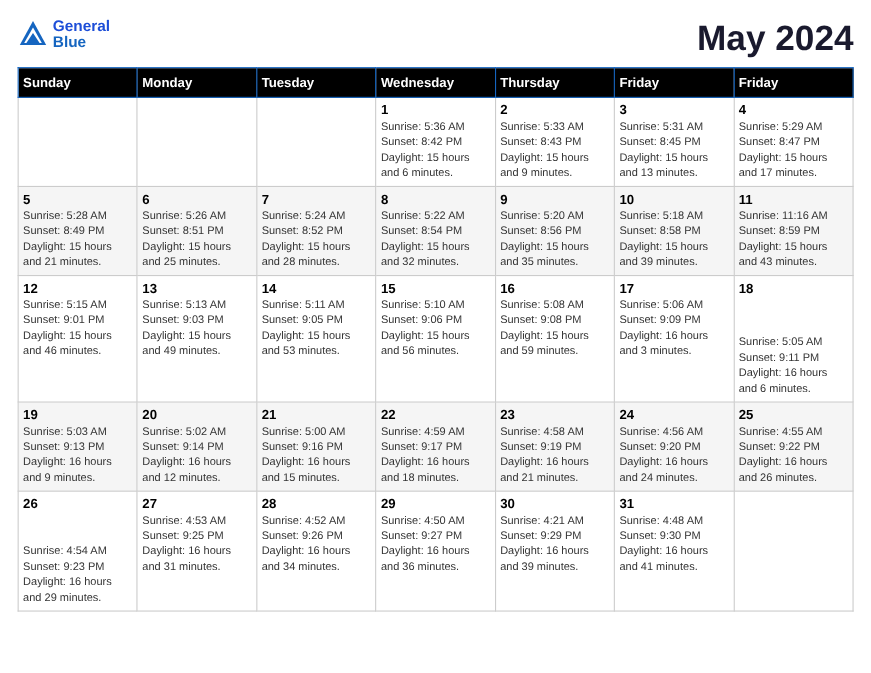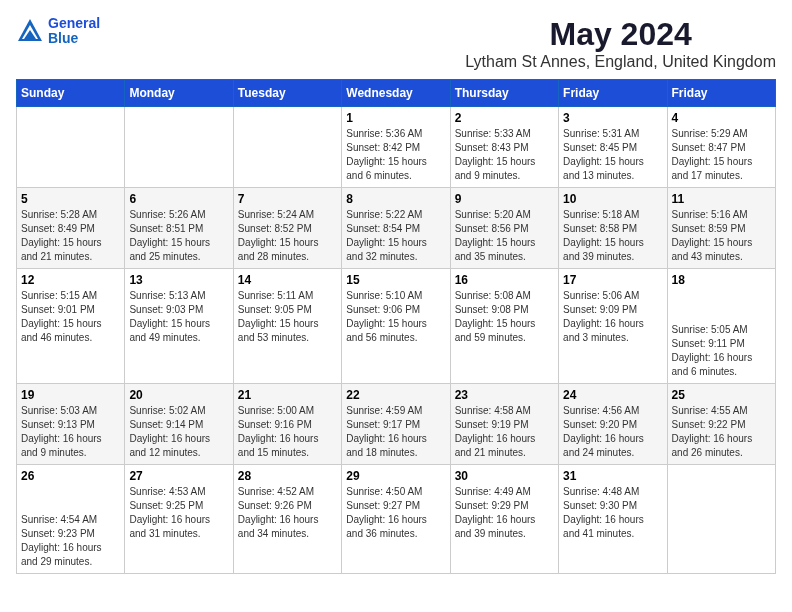--- a/index.html
+++ b/index.html
@@ -34,38 +34,38 @@
       font-size: 14px;
       font-weight: bold;
       color: #1565c0;
     }
     .logo-icon {
       width: 28px;
       height: 28px;
       margin-right: 4px;
     }
     .title-section {
-      text-align: center;
+      text-align: left;
     }
     .month-year {
       font-size: 32px;
       font-weight: bold;
       color: #1a1a2e;
     }
     .location {
       font-size: 16px;
       color: #333;
     }
     .calendar {
       width: 100%;
       border-collapse: collapse;
       font-size: 11px;
     }
     .calendar th {
-      background-color: #1d4ed8;
+      background-color: #000000;
       color: white;
       padding: 6px 4px;
       text-align: left;
       font-size: 12px;
       font-weight: bold;
       border: 1px solid #1565c0;
     }
     .calendar td {
       vertical-align: top;
       border: 1px solid #ccc;
@@ -105,21 +105,20 @@
       <polygon points="14,8 22,22 6,22" fill="white"></polygon>
       <polygon points="14,13 20,22 8,22" fill="#1565c0"></polygon>
     </svg>
     <div class="logo-text">
       <span class="logo-general">General</span>
       <span class="logo-blue">Blue</span>
     </div>
   </div>
   <div class="title-section">
     <div class="month-year">May 2024</div>
-    <div class="location">Lytham St Annes, England, United Kingdom</div>
   </div>
 </div>
 
 <table class="calendar">
   <thead>
     <tr>
     <th>Sunday</th>
         <th>Monday</th>
         <th>Tuesday</th>
         <th>Wednesday</th>
@@ -200,21 +199,21 @@
         </td>
         <td>
           <div class="day-number">10</div>
           <div class="day-info" style="white-space: pre-line;">Sunrise: 5:18 AM
 Sunset: 8:58 PM
 Daylight: 15 hours
 and 39 minutes.</div>
         </td>
         <td>
           <div class="day-number">11</div>
-          <div class="day-info" style="white-space: pre-line;">Sunrise: 5:16 AM
+          <div class="day-info" style="white-space: pre-line;">Sunrise: 11:16 AM
 Sunset: 8:59 PM
 Daylight: 15 hours
 and 43 minutes.</div>
         </td>
       </tr>
       <tr>
         <td>
           <div class="day-number">12</div>
           <div class="day-info" style="white-space: pre-line;">Sunrise: 5:15 AM
 Sunset: 9:01 PM
@@ -339,21 +338,21 @@
         </td>
         <td>
           <div class="day-number">29</div>
           <div class="day-info" style="white-space: pre-line;">Sunrise: 4:50 AM
 Sunset: 9:27 PM
 Daylight: 16 hours
 and 36 minutes.</div>
         </td>
         <td>
           <div class="day-number">30</div>
-          <div class="day-info" style="white-space: pre-line;">Sunrise: 4:49 AM
+          <div class="day-info" style="white-space: pre-line;">Sunrise: 4:21 AM
 Sunset: 9:29 PM
 Daylight: 16 hours
 and 39 minutes.</div>
         </td>
         <td>
           <div class="day-number">31</div>
           <div class="day-info" style="white-space: pre-line;">Sunrise: 4:48 AM
 Sunset: 9:30 PM
 Daylight: 16 hours
 and 41 minutes.</div>

